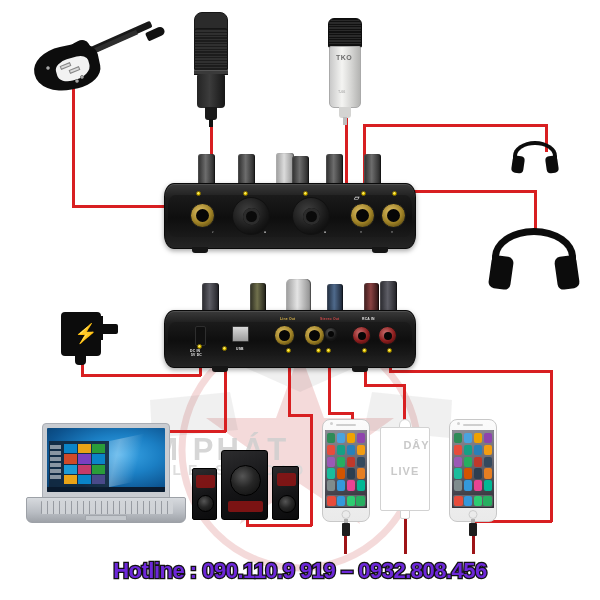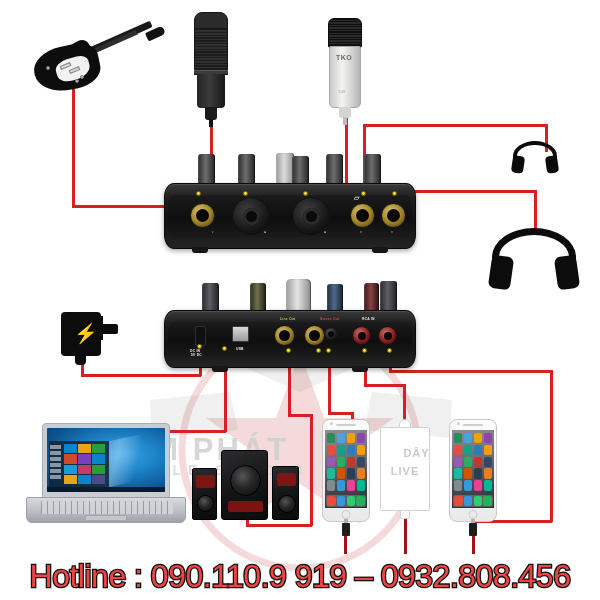--- a/index.html
+++ b/index.html
@@ -318,21 +318,21 @@
   
   #daylive { left: 380px; top: 427px; width: 50px; height: 84px; }
   #daylive .bx {
     position: absolute; left: 0; top: 0; width: 100%; height: 100%;
     border: 1.2px solid #d2d2d2; background: #fff; border-radius: 2px;
   }
   #daylive .t {
     position: absolute; left: 0; right: 0; text-align: center;
     color: #c9c9c9; font-weight: bold; font-size: 11px; letter-spacing: 1px;
   }
-  #daylive .t1 { top: 20px; margin-left: 23px; }
+  #daylive .t1 { top: 12px; margin-left: 23px; }
   #daylive .t2 { top: 38px; }
   #daylive .conn-top {
     position: absolute; left: 50%; top: -8px; transform: translateX(-50%);
     width: 12px; height: 9px; background: #fff;
     border: 1.2px solid #d2d2d2; border-radius: 6px 6px 1px 1px;
   }
   #daylive .conn-bot {
     position: absolute; left: 50%; bottom: -8px; transform: translateX(-50%);
     width: 10px; height: 9px; background: #fff;
     border: 1.2px solid #d2d2d2; border-radius: 1px 1px 2px 2px;
@@ -341,22 +341,22 @@
   
   .cable { position: absolute; background: #d81f21; }
   .cable.h { height: 2.6px; }
   .cable.v { width: 2.6px; }
   .cable.dark { background: #9e1417; }
 
   
   #hotline {
     position: absolute; left: 0; right: 0; top: 558px;
     text-align: center;
-    font-size: 32px; font-weight: normal; letter-spacing: -.5px;
-    color: #ef4444;
+    font-size: 22px; font-weight: bold; letter-spacing: -.5px;
+    color: #6d28d9;
     -webkit-text-stroke: 2.6px #111;
     paint-order: stroke fill;
     white-space: nowrap;
   }
 </style>
 </head>
 <body>
 
 <div id="stage">
 

